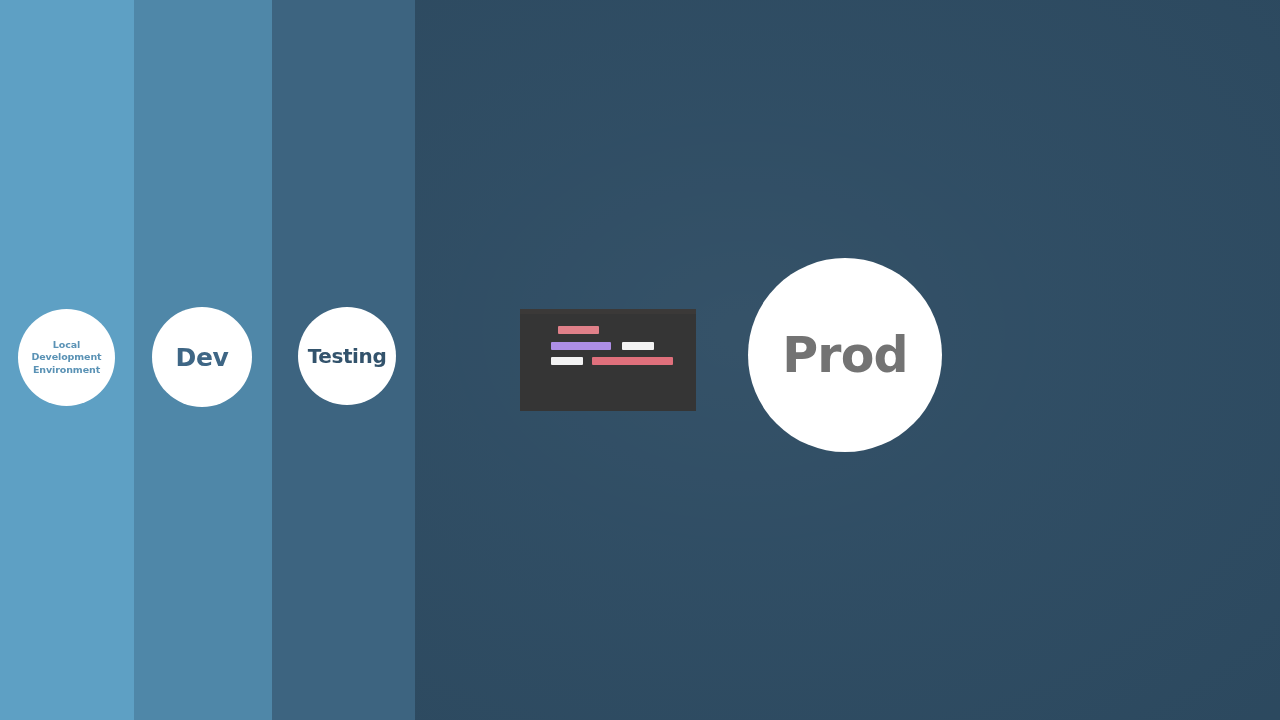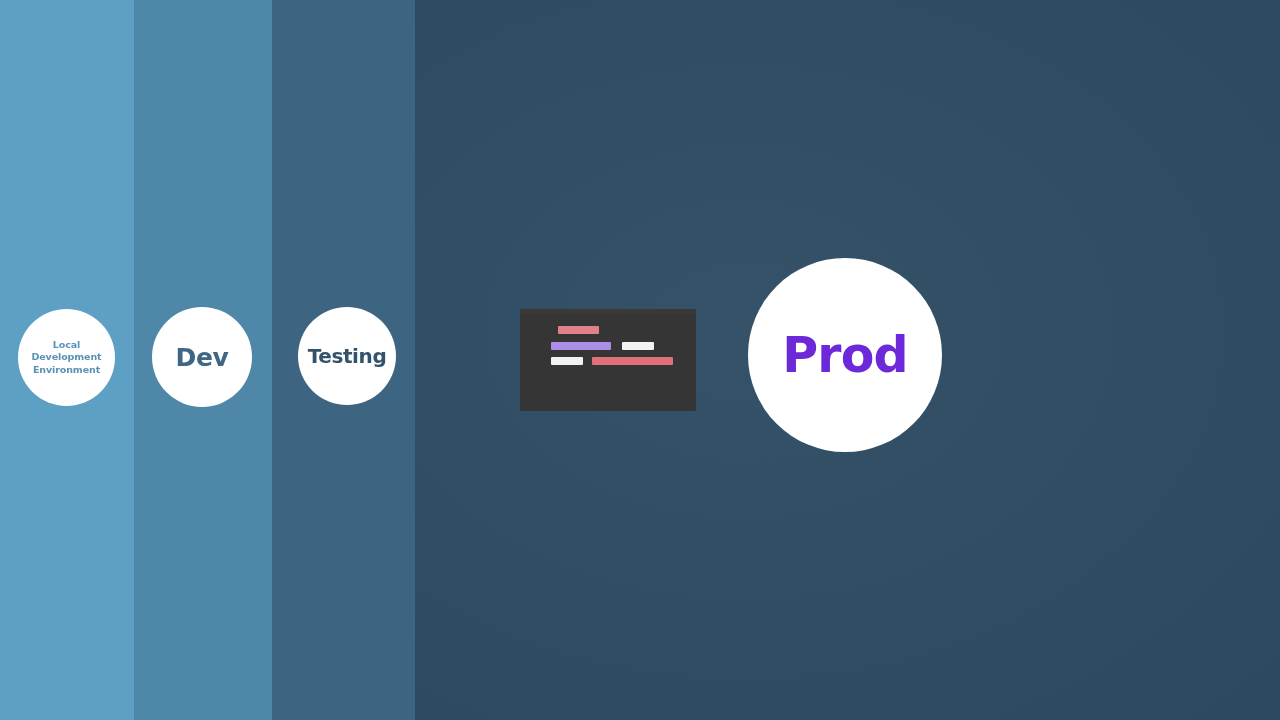--- a/index.html
+++ b/index.html
@@ -141,21 +141,21 @@
       <span class="node-label">Local</span>
       <span class="node-label">Development</span>
       <span class="node-label">Environment</span>
     </div>
   </div>
 
   <div class="node node-testing" style="background: rgb(255, 255, 255); color: rgb(51, 83, 108); width: 98px; height: 98px;">
     <span>Testing</span>
   </div>
 
-  <div class="node node-prod" style="background: rgb(255, 255, 255); color: #6d28d9; width: 194px; height: 194px; text-align: right;">
+  <div class="node node-prod" style="background: rgb(255, 255, 255); color: #737373; width: 194px; height: 194px; text-align: right;">
     <span>Prod</span>
   </div>
 
   <div id="code-block" style="background: rgb(53, 53, 53);">
 
     <div class="code-row code-row-1">
       <span class="code-bar" style="width:41px;background:#E08089;"></span>
     </div>
 
     <div class="code-row code-row-2">

